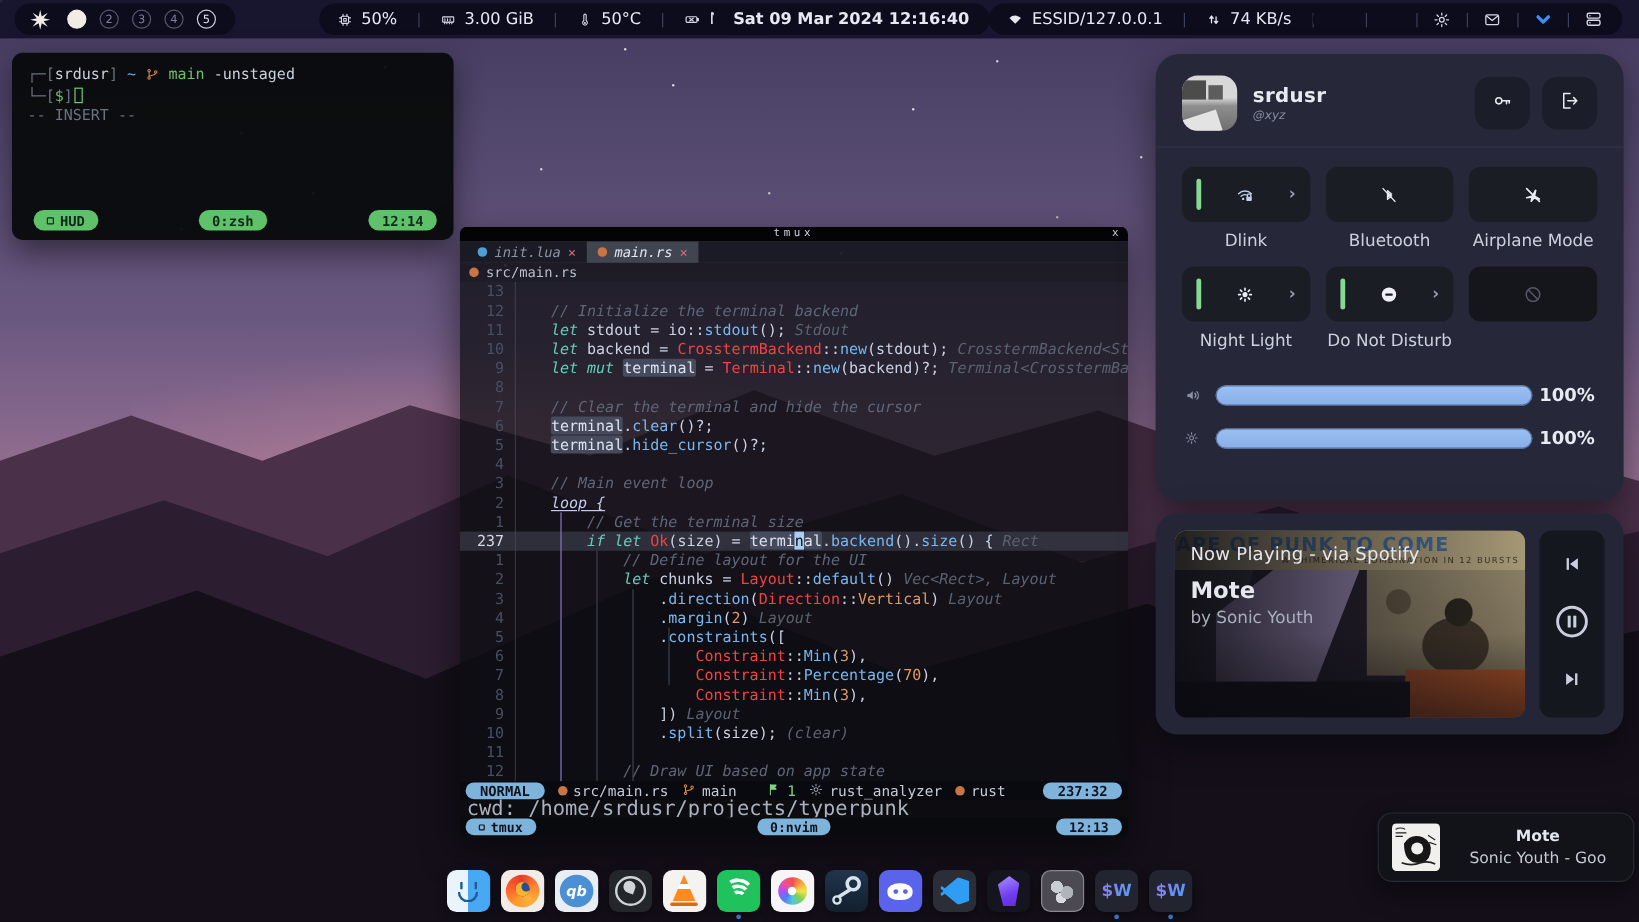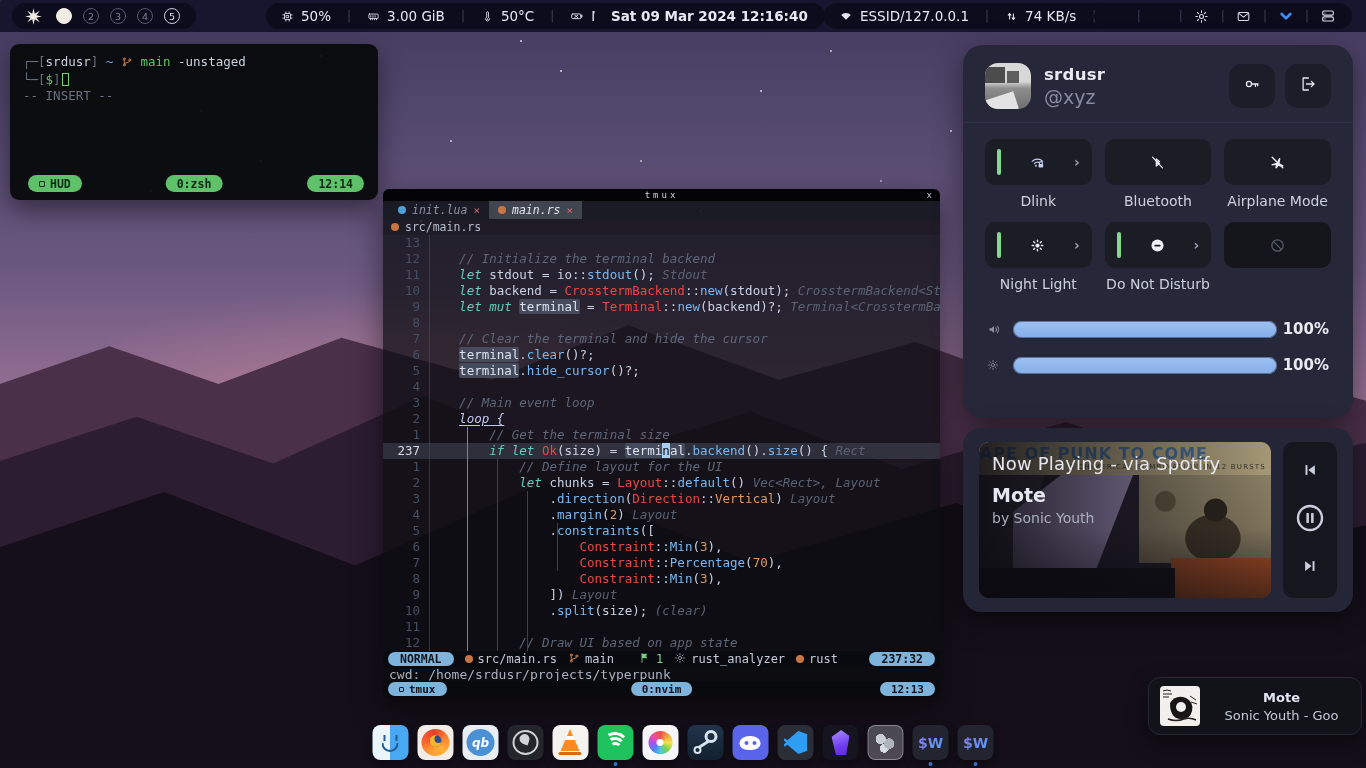--- a/index.html
+++ b/index.html
@@ -85,41 +85,41 @@
   .tk-cm { color:#5e6678; font-style:italic; } .tk-hint { color:#5a6272; font-style:italic; }
   .tk-hlw { background:#454b5c; border-radius:2px; color:#dde2ef; }
   .tk-cur { background:#aacdf2; color:#0d1117; }
   .tk-ul { color:#c3c9ef; font-style:italic; text-decoration:underline; text-underline-offset:2px; }
   #ed-status { height:16px; background:rgba(9,11,15,.94); display:flex; align-items:center; gap:11px;
     font-size:12px; color:#c3cad8; padding:0 5px; }
   .spill { height:14px; border-radius:7px; background:#7eb3dc; color:#10131c; font-weight:bold;
     display:flex; align-items:center; padding:0 12px; font-size:11.5px; }
   #ed-status .grp { display:flex; align-items:center; gap:5px; }
   #ed-status .flex { flex:1; }
-  #ed-cwd { height:14px; background:rgba(10,12,16,.85); font-size:13px; color:#a9b1bf;
+  #ed-cwd { height:14px; background:rgba(10,12,16,.85); font-size:17px; color:#a9b1bf;
     display:flex; align-items:center; padding-left:6px; }
   #ed-tmuxbar { height:16px; background:rgba(8,10,13,.96); position:relative;
     display:flex; align-items:center; }
   .bpill { position:absolute; top:1px; height:14px; border-radius:7px; background:#7eb3dc; color:#10131c;
     font-weight:bold; font-size:11px; display:flex; align-items:center; padding:0 11px; gap:5px; }
   .bsq { display:inline-block; width:5px; height:5px; border:1.3px solid #10131c; border-radius:1px; }
 
   
   #panel { position:absolute; left:963px; top:45px; width:390px; height:373px; border-radius:20px;
     background:#26283a; box-shadow:0 10px 30px rgba(0,0,0,.45); color:#e8eaf2; }
   #user-row { display:flex; align-items:center; padding:18px 22px 13px; border-bottom:1px solid #30324a; }
   #avatar { width:46px; height:46px; border-radius:13px; margin-right:13px; position:relative; overflow:hidden;
     background:linear-gradient(180deg,#d8d8d8 0 40%,#8e8e8e 55%,#6f6f6f); }
   #avatar .b1 { position:absolute; left:0; top:4px; width:20px; height:16px; background:#4c4c4c; }
   #avatar .b2 { position:absolute; left:22px; top:8px; width:12px; height:12px; background:#5d5d5d; }
   #avatar .walk { position:absolute; left:-8px; bottom:-6px; width:40px; height:18px; background:#e3e3e3;
     transform:rotate(-18deg); }
   #user-names { flex:1; }
   #user-name { font-size:16.5px; font-weight:bold; letter-spacing:.3px; }
-  #user-handle { font-size:19px; color:#878ca0; margin-top:2px; }
+  #user-handle { font-size:10px; color:#878ca0; margin-top:2px;font-style:italic; }
   .ubtn { width:46px; height:44px; border-radius:13px; background:#1b1d28; display:flex; align-items:center;
     justify-content:center; margin-left:10px; color:#e8eaf2; }
   #toggles { display:grid; grid-template-columns:repeat(3,1fr); column-gap:13px; padding:16px 22px 0; }
   .tg { display:flex; flex-direction:column; align-items:center; }
   .tile { width:100%; height:46px; border-radius:10px; background:#1a1d24; display:flex; align-items:center;
     justify-content:space-between; padding:0 12px; }
   .tile.centered { justify-content:center; }
   .tile.off { background:#14161b; color:#565b69; }
   .tbar { width:4px; height:26px; border-radius:2px; background:#86d993; }
   .ticn { color:#c3cbee; display:flex; }
@@ -151,21 +151,21 @@
   .art-photo::after { content:""; position:absolute; inset:0;
     background:radial-gradient(circle at 58% 40%, #2e281f 0 12%, transparent 13%),
       radial-gradient(ellipse at 56% 72%, #463b2b 0 26%, transparent 27%),
       radial-gradient(circle at 20% 30%, #6e6248 0 8%, transparent 9%); }
   .art-orange { position:absolute; right:0; bottom:0; width:100px; height:40px; background:#bf5a28; }
   .art-floor { position:absolute; left:0; bottom:0; width:196px; height:30px; background:#17151c; }
   .art-dim { position:absolute; inset:0;
     background:linear-gradient(90deg, rgba(10,10,16,.88), rgba(10,10,16,.55) 45%, rgba(10,10,16,.18)),
       linear-gradient(0deg, rgba(10,10,16,.55), transparent 45%); }
   .art-text { position:absolute; inset:0; padding:11px 13px; color:#e6e6ee; }
-  #np-line { font-size:18px; letter-spacing:.2px; }
+  #np-line { font-size:15px; letter-spacing:.2px; }
   #np-title { font-size:19px; font-weight:bold; margin-top:10px; }
   #np-artist { font-size:14px; color:#a9aebc; margin-top:4px; }
   #controls { position:absolute; right:16px; top:14px; width:54px; height:156px; border-radius:10px;
     background:#15171f; display:flex; flex-direction:column; align-items:center; justify-content:space-around;
     padding:10px 0; color:#c9cfdd; }
 
   
   #notif { position:absolute; left:1148px; top:677px; width:214px; height:58px; border-radius:12px;
     background:#121319; border:1px solid #272935; display:flex; align-items:center; box-shadow:0 8px 22px rgba(0,0,0,.45); }
   #notif-art { width:40px; height:40px; border-radius:4px; margin:0 10px 0 11px; flex:none; overflow:hidden; }

